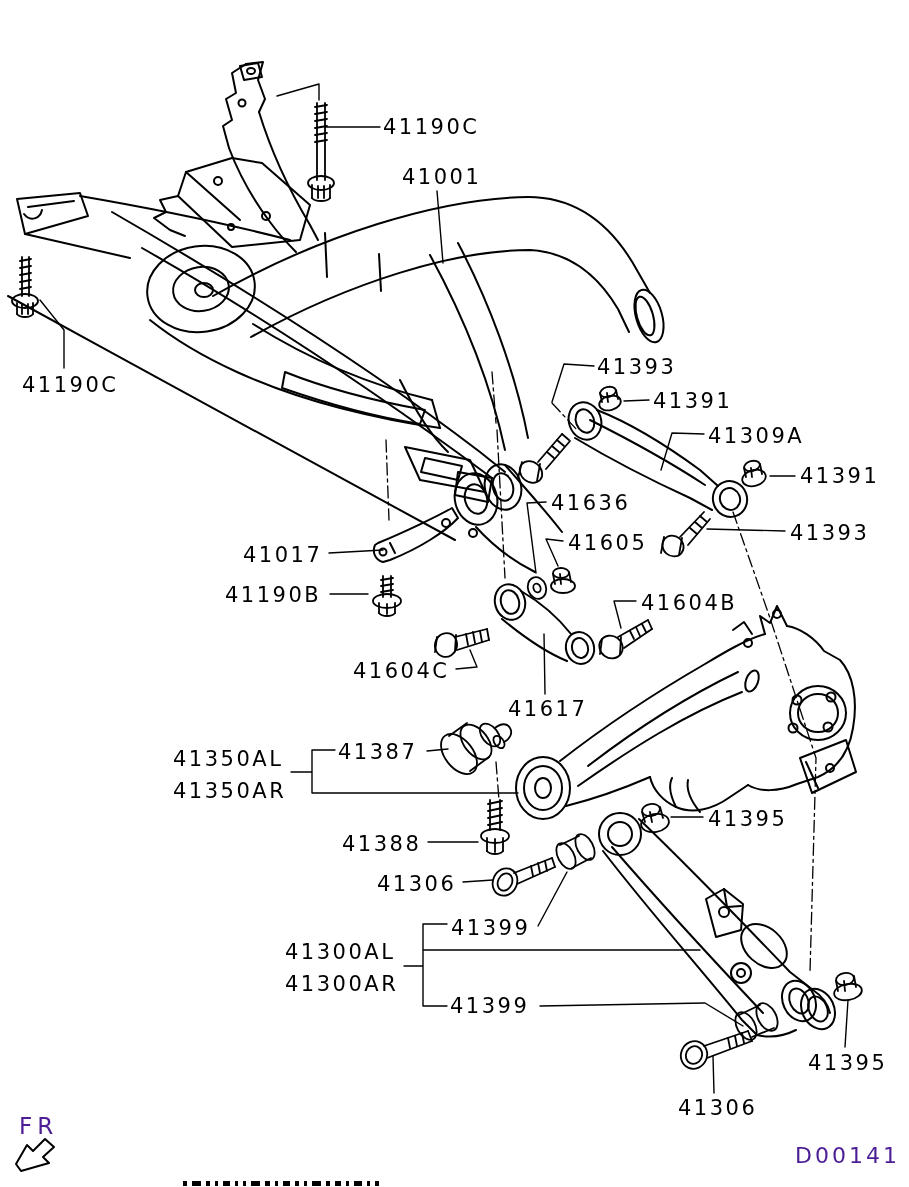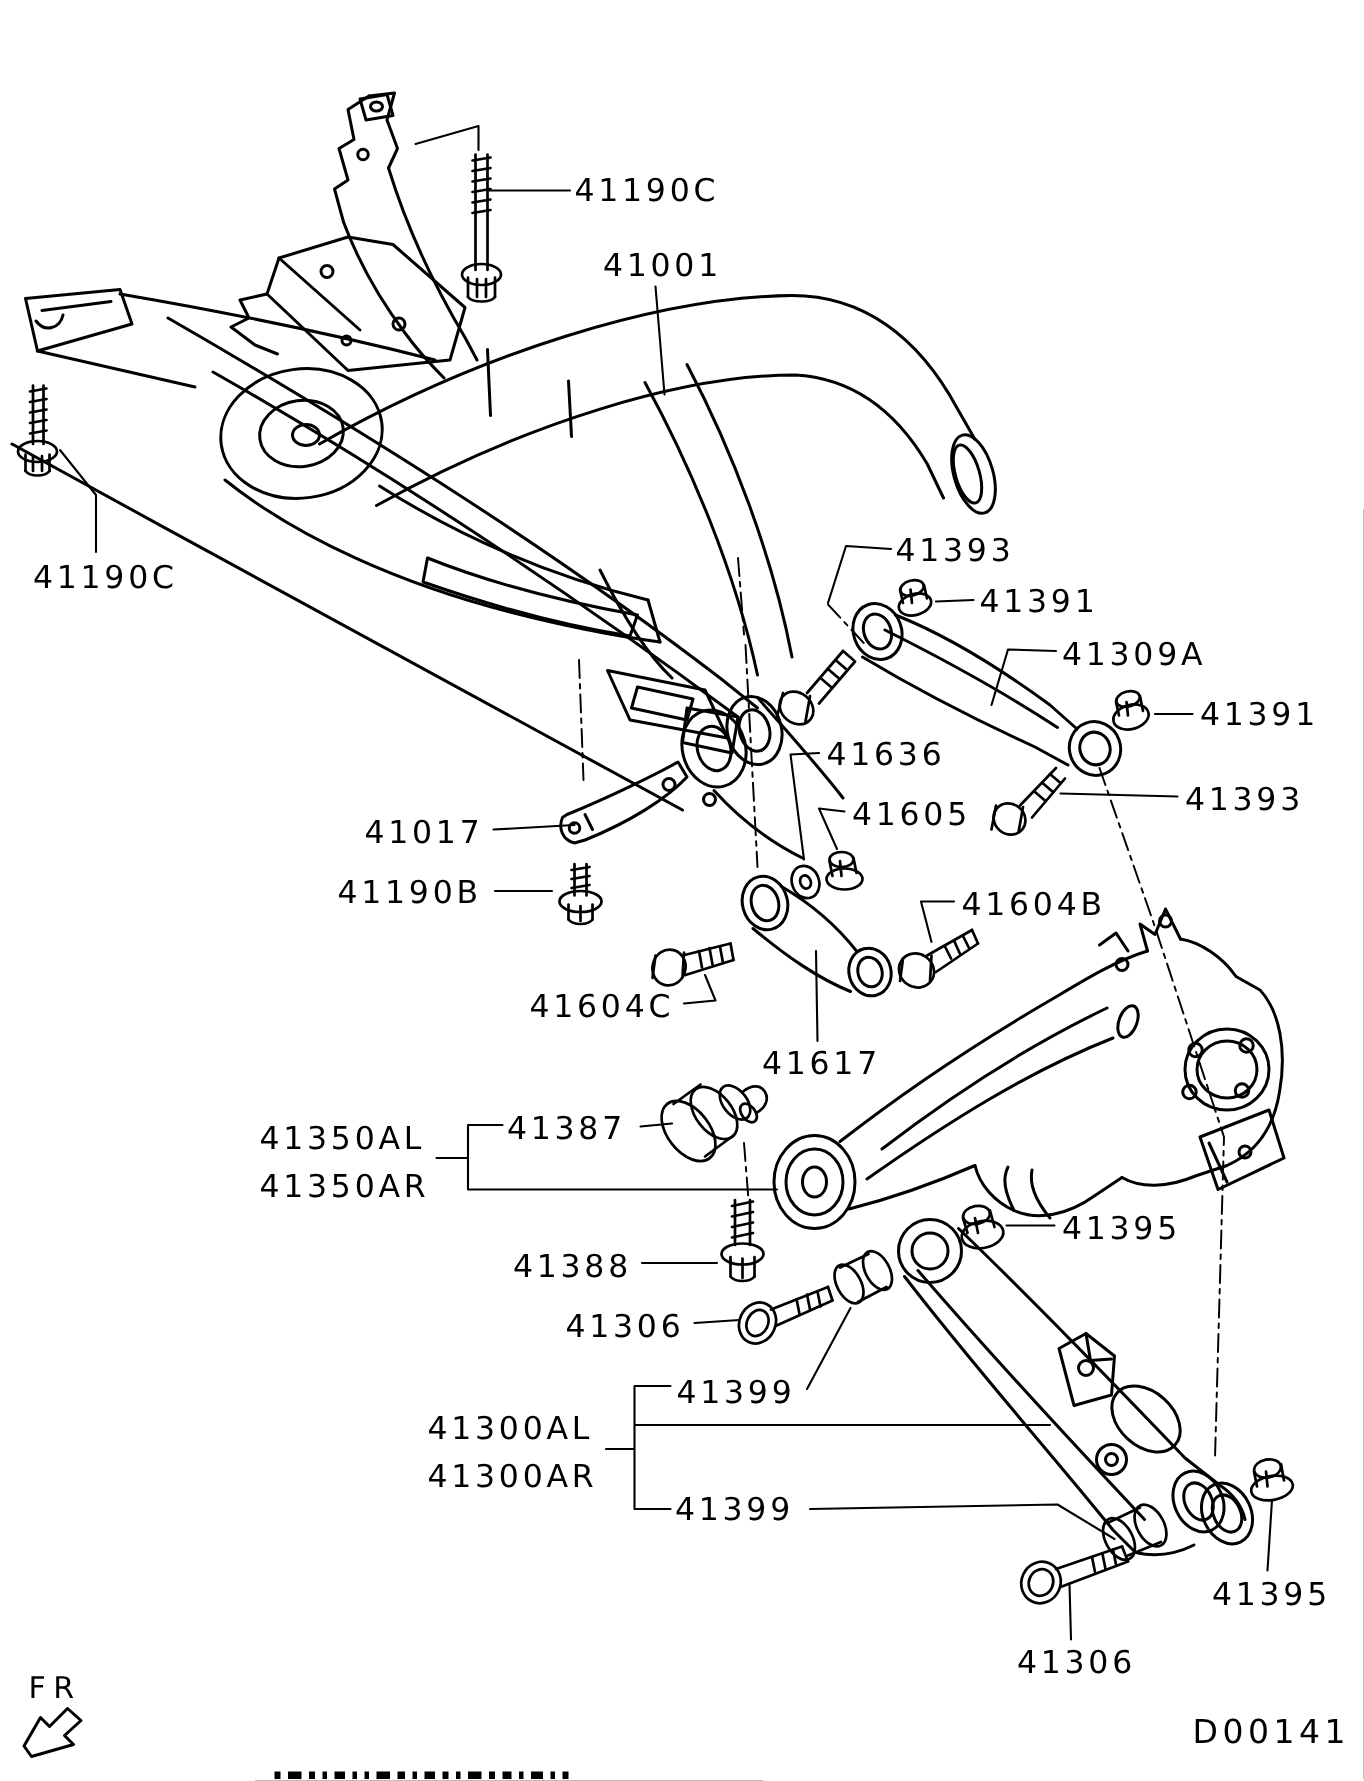--- a/index.html
+++ b/index.html
@@ -1,22 +1,22 @@
 <!DOCTYPE html>
 <html><head>
 <meta charset="utf-8">
 <style>
   html,body{margin:0;padding:0;background:#888;}
   .stage{position:relative;width:909px;height:1187px;background:#ffffff;overflow:hidden;
-         font-family:"DejaVu Sans",sans-serif;color:#000000;}
+         font-family:"DejaVu Sans",sans-serif;color:#4c1d95;}
   .stage svg{position:absolute;left:0;top:0;}
   svg text{fill:#000;font-family:"DejaVu Sans",sans-serif;}
   .hud{position:absolute;white-space:nowrap;}
   .code{left:795px;top:1143px;font-size:22px;letter-spacing:3px;}
-  .frlbl{left:19px;top:1113px;font-size:20px;letter-spacing:5px;}
+  .frlbl{left:19px;top:1113px;font-size:23px;letter-spacing:5px;}
 </style>
 </head>
 <body>
 
 <div class="stage">
 <svg width="909" height="1187" viewBox="0 0 909 1187" fill="none" stroke="#000" stroke-width="2" stroke-linecap="round" stroke-linejoin="round">
 
   <g>
 
     <path d="M246,64 L232,73 L236,93 L226,99 L232,120 L223,126 L229,148"></path>

